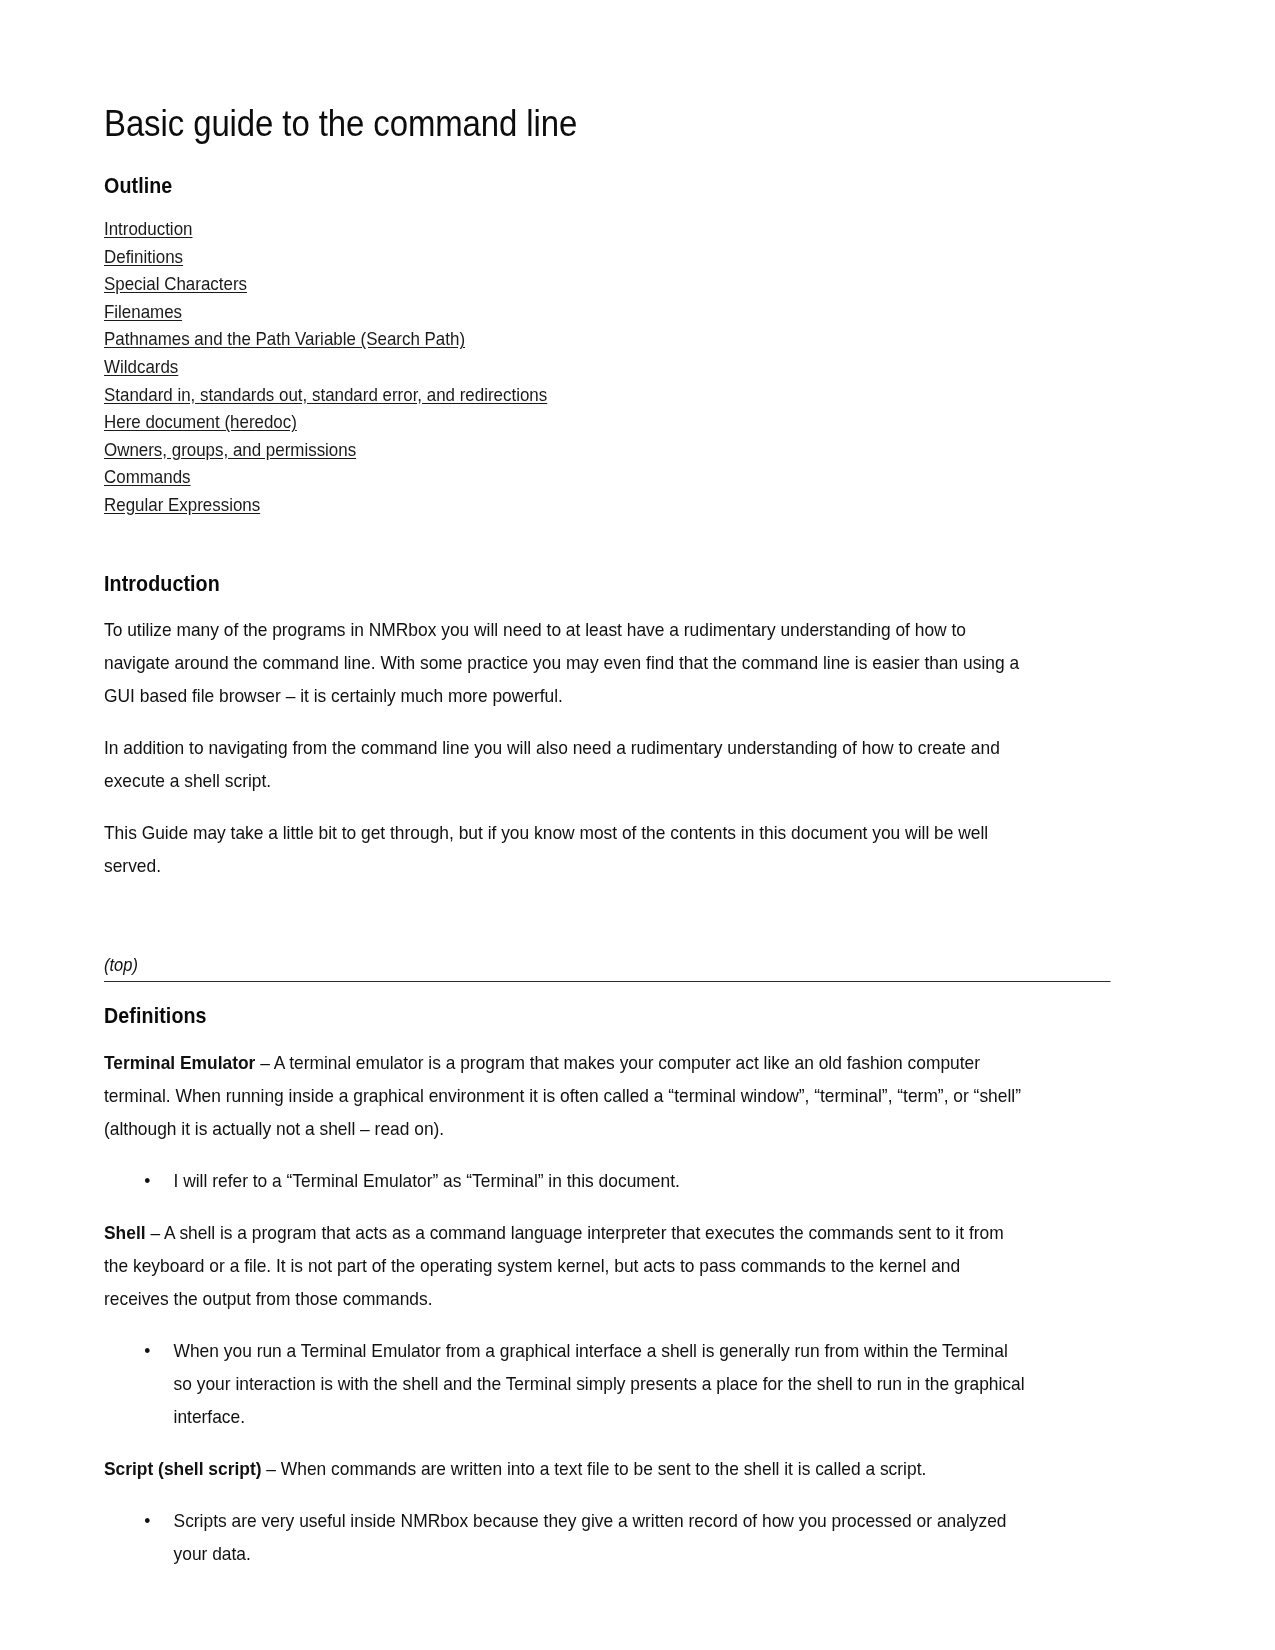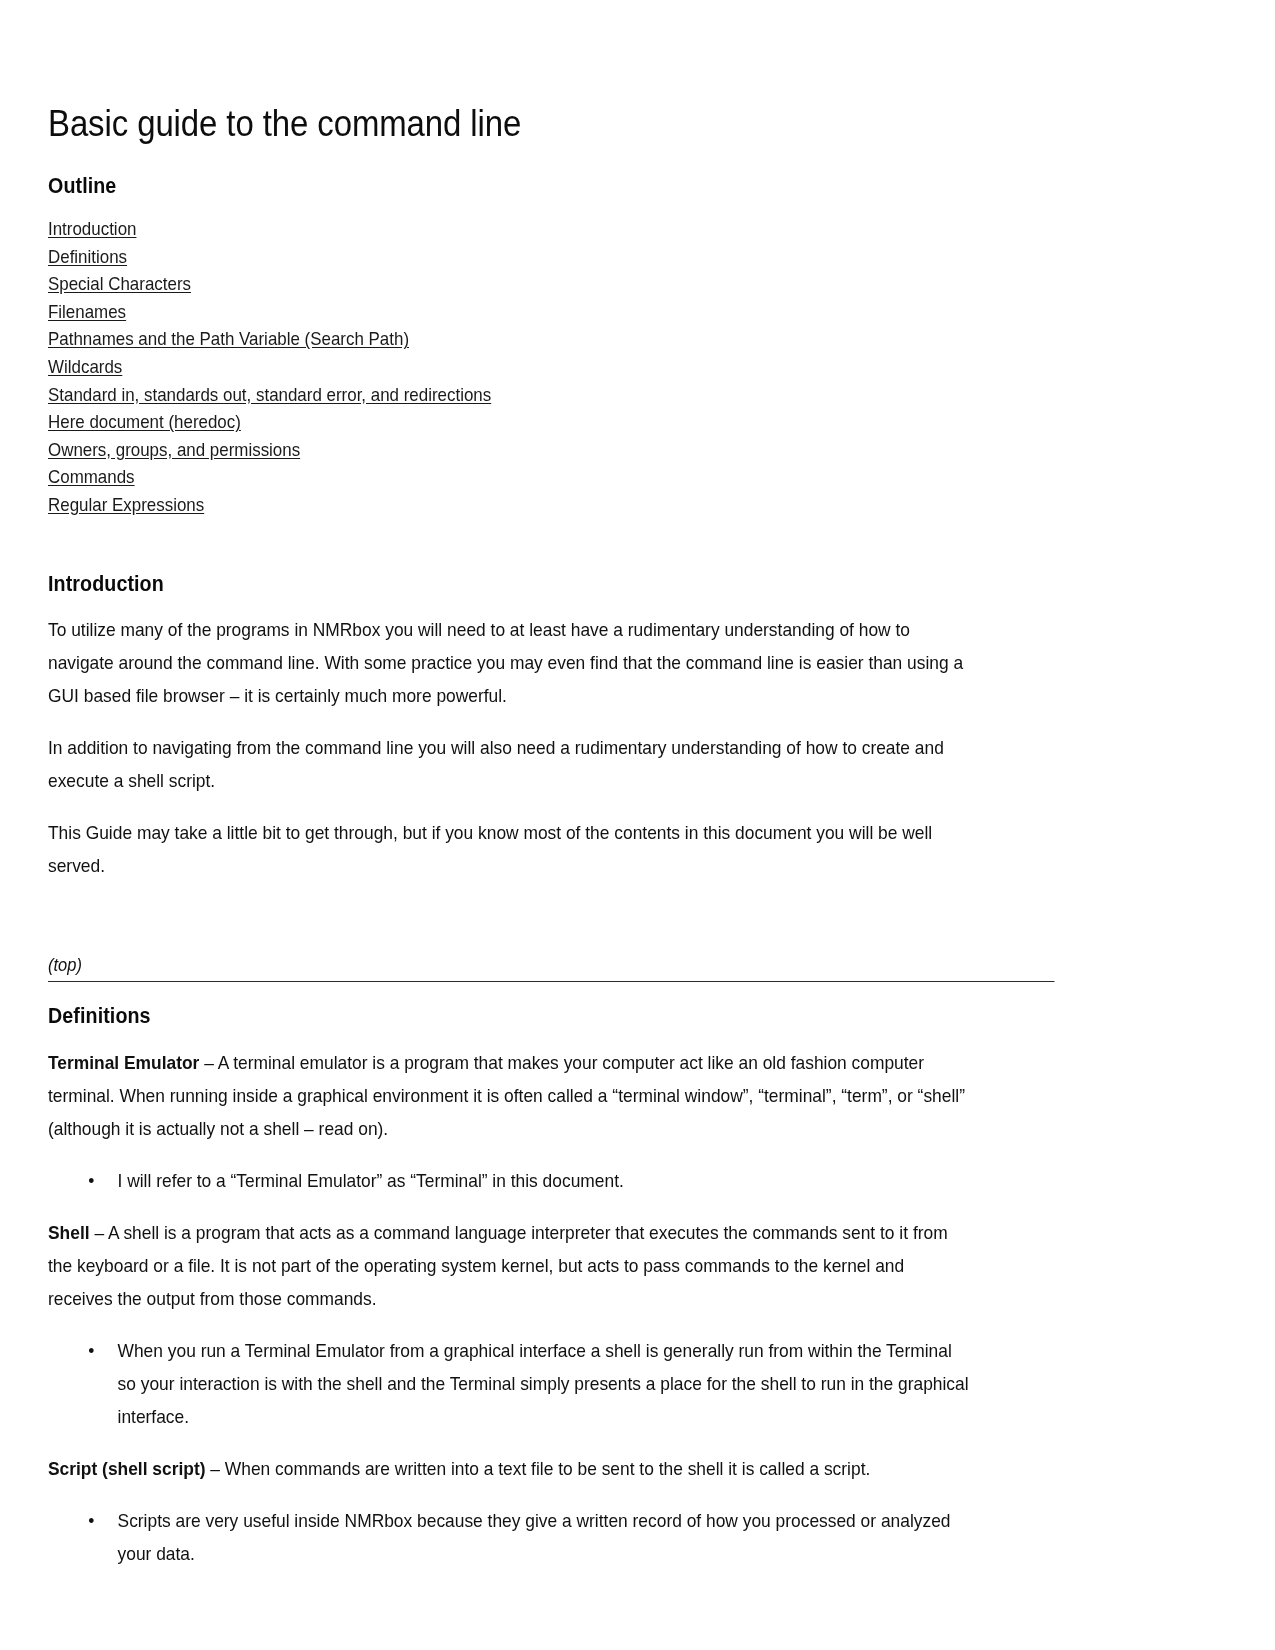--- a/index.html
+++ b/index.html
@@ -14,21 +14,21 @@
     font-family: "Liberation Sans", "DejaVu Sans", sans-serif;
     color: #000000;
     -webkit-font-smoothing: antialiased;
   }
   .page {
     position: relative;
     width: 1275px;
     height: 1650px;
     background: #ffffff;
     box-sizing: border-box;
-    padding: 104px 150px 0 48px;
+    padding: 104px 150px 0 104px;
   }
   .doc-body {
     width: 1010px;
     transform: scaleX(0.915);
     transform-origin: left top;
   }
 
   
   .doc-title {
     font-size: 36px;

